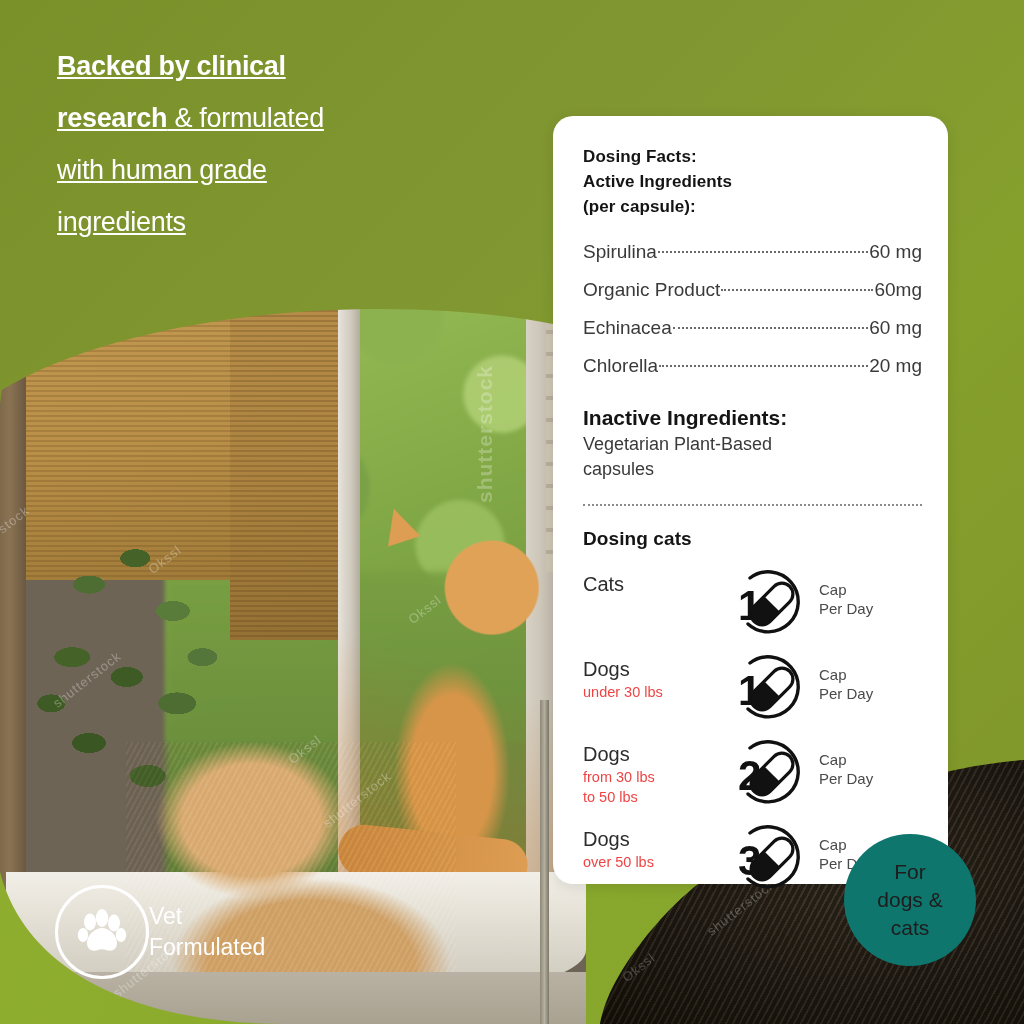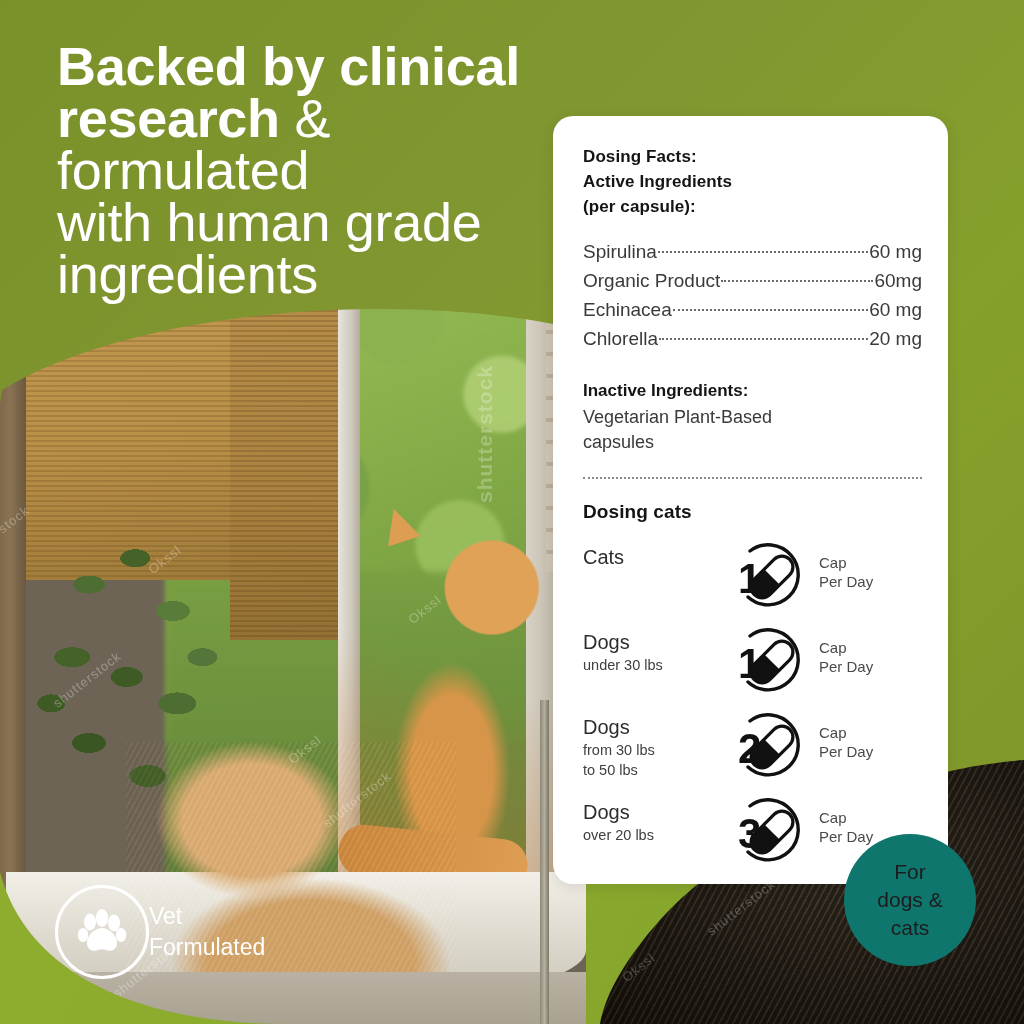--- a/index.html
+++ b/index.html
@@ -145,66 +145,67 @@
     position:absolute;color:rgba(255,255,255,.30);font-size:13px;
     letter-spacing:1px;pointer-events:none;font-family:"Liberation Sans",sans-serif;
   }
   .wm.big{font-size:21px;font-weight:700;color:rgba(255,255,255,.26);}
   .wm.rot{transform:rotate(-38deg);}
   .wm.vert{transform:rotate(-90deg);}
 
   
   .headline{
     position:absolute;left:57px;top:40px;width:500px;
-    color:#ffffff;font-size:54px;line-height:52px;letter-spacing:-.3px;
+    color:#ffffff;font-size:27px;line-height:52px;letter-spacing:-.3px;text-decoration:underline;
   }
   .headline b{font-weight:700;}
   .headline .lite{font-weight:400;}
 
   
   .card{
     position:absolute;left:553px;top:116px;width:395px;height:768px;
     background:#ffffff;border-radius:20px;
     box-shadow:0 3px 14px rgba(0,0,0,.10);
   }
   .card-inner{position:absolute;left:30px;top:28px;right:26px;}
 
   .pf-head{
     font-size:17px;font-weight:700;color:#141414;line-height:25px;letter-spacing:.1px;
   }
   .ing-list{margin-top:18px;}
   .ing-row{
     display:flex;align-items:baseline;font-size:19px;color:#3a3a3a;line-height:29px;
     white-space:nowrap;
+    margin-top:9px;
   }
   .ing-name{flex:0 0 auto;}
   .ing-dots{
     flex:1 1 auto;margin:0 1px;overflow:hidden;
     border-bottom:2.5px dotted #6a6a6a;transform:translateY(-5px);height:10px;min-width:14px;
   }
   .ing-amt{flex:0 0 auto;}
 
   .inactive-head{
-    margin-top:26px;font-size:17px;font-weight:700;color:#141414;line-height:24px;
+    margin-top:26px;font-size:21px;font-weight:700;color:#141414;line-height:24px;
   }
   .inactive-body{
     font-size:18px;color:#3a3a3a;line-height:25px;margin-top:2px;
   }
   .divider{
     margin-top:22px;border-top:2.5px dotted #8a8a8a;height:0;width:100%;
   }
   .dosing-head{
     margin-top:22px;font-size:19px;font-weight:700;color:#141414;letter-spacing:.1px;
   }
 
   .dose-rows{margin-top:16px;}
   .dose-row{position:relative;height:85px;}
   .dose-label{position:absolute;left:0;top:6px;width:150px;}
   .dose-animal{font-size:20px;color:#2d2d2d;line-height:25px;}
-  .dose-sub{font-size:14.5px;color:#404040;line-height:19px;margin-top:1px;}
+  .dose-sub{font-size:14.5px;color:#ef4444;line-height:19px;margin-top:1px;}
   .dose-icon{position:absolute;left:145px;top:0;width:84px;height:78px;}
   .dose-cap{
     position:absolute;left:236px;top:14px;font-size:15px;color:#4a4a4a;line-height:19px;
   }
 
   
   .vet{position:absolute;left:55px;top:885px;display:flex;align-items:center;}
   .vet-circle{
     width:88px;height:88px;border:3px solid #ffffff;border-radius:50%;
     display:flex;align-items:center;justify-content:center;flex:0 0 auto;
@@ -362,21 +363,21 @@
                 </g>
               </svg></div>
             <div class="dose-cap">
               <div>Cap</div>
               <div>Per Day</div>
             </div>
           </div>
           <div class="dose-row">
             <div class="dose-label">
               <div class="dose-animal">Dogs</div>
-              <div class="dose-sub">over 20 lbs</div>
+              <div class="dose-sub">over 50 lbs</div>
             </div>
             <div class="dose-icon"><svg width="84" height="78" viewBox="0 0 84 78">
                 <path d="M22 12 A30 30 0 1 1 20 58" fill="none" stroke="#111" stroke-width="3.4" stroke-linecap="round"></path>
                 <text x="10" y="54" font-family="Liberation Sans, sans-serif" font-size="42" font-weight="700" fill="#111">3</text>
                 <g transform="translate(44 38) rotate(-45)">
                   <rect x="-25" y="-11" width="50" height="22" rx="11" fill="#fff" stroke="#111" stroke-width="3.2"></rect>
                   <path d="M -25 0 A 11 11 0 0 1 -14 -11 L 0 -11 L 0 11 L -14 11 A 11 11 0 0 1 -25 0 Z" fill="#111"></path>
                 </g>
               </svg></div>
             <div class="dose-cap">

